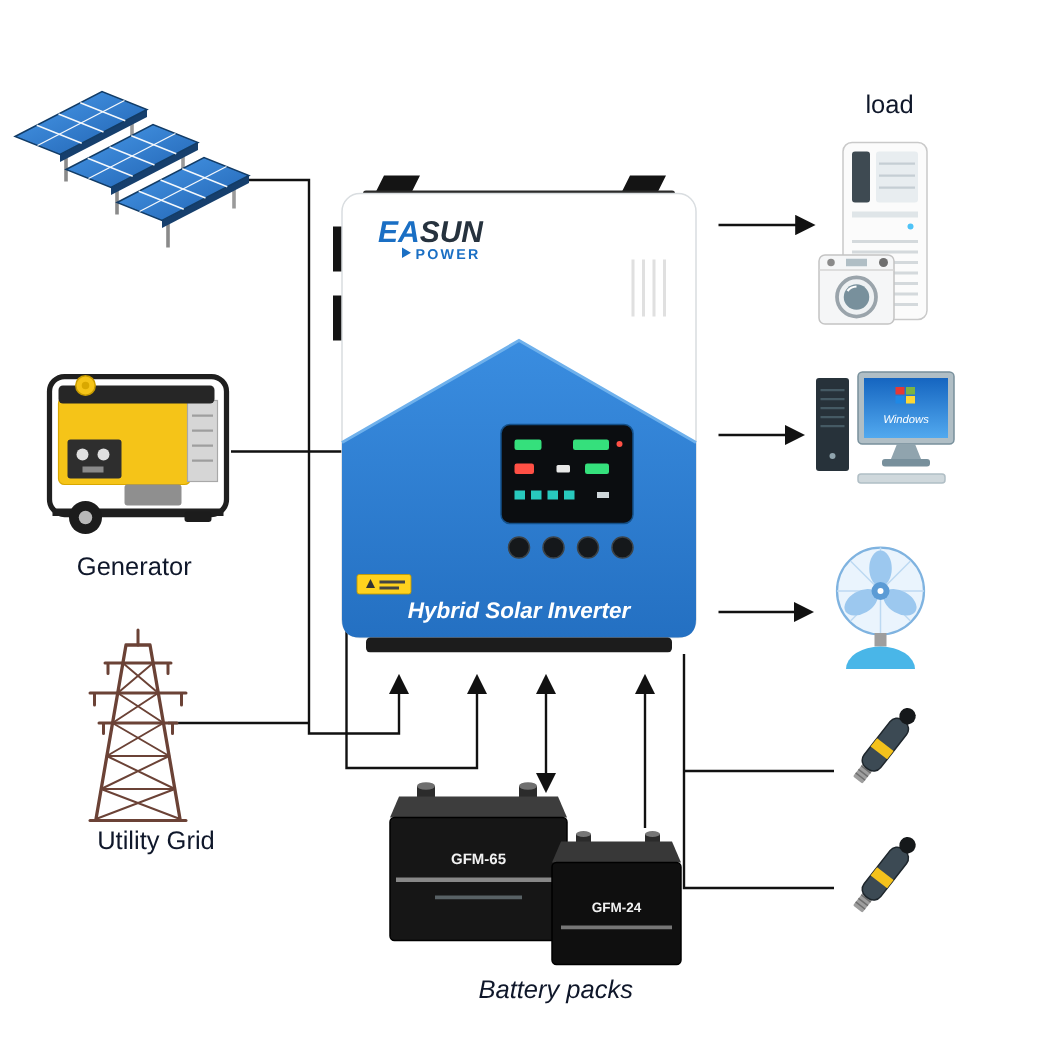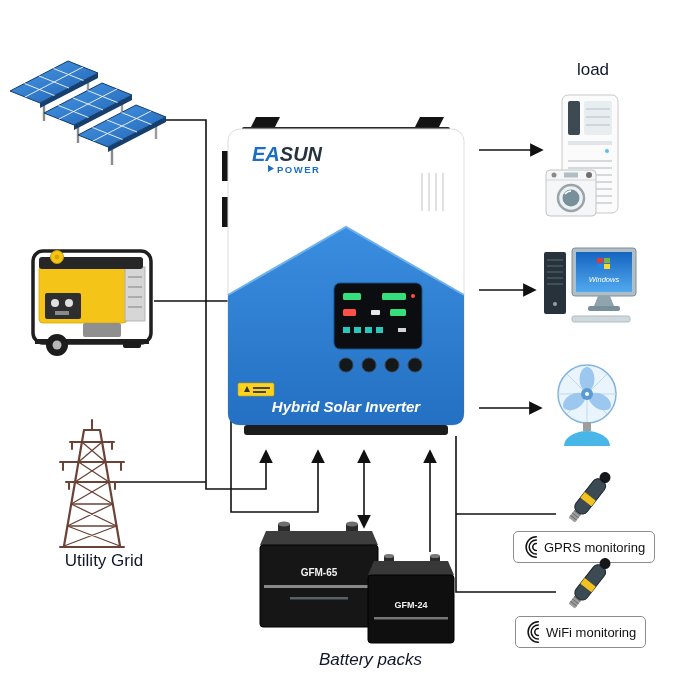--- a/index.html
+++ b/index.html
@@ -78,20 +78,21 @@
       <circle cx="30" cy="68" r="4" fill="#e0e0e0"></circle>
       <circle cx="44" cy="68" r="4" fill="#e0e0e0"></circle>
       <rect x="30" y="76" width="14" height="4" fill="#8a8a8a"></rect>
       <rect x="58" y="88" width="38" height="14" rx="2" fill="#8f8f8f"></rect>
       <rect x="10" y="104" width="114" height="5" fill="#1f1f1f"></rect>
       <circle cx="32" cy="110" r="11" fill="#1c1c1c"></circle>
       <circle cx="32" cy="110" r="4.5" fill="#b8b8b8"></circle>
       <rect x="98" y="106" width="18" height="7" rx="2" fill="#1c1c1c"></rect>
     </svg>
   </div>
+  <div class="lbl" style="left:32px;top:368px;width:115px;">Generator</div>
 
   <div class="comp" style="left:50px;top:418px;">
     <svg width="84" height="132" viewBox="0 0 84 132">
       <g stroke="#6b4236" fill="none" stroke-linecap="round">
         <path d="M42,2 L42,12" stroke-width="2"></path>
         <path d="M34,12 L14,128 M50,12 L70,128 M34,12 L50,12" stroke-width="2.2"></path>
         <path d="M20,24 L64,24 M22,24 l0,7 M62,24 l0,7" stroke-width="2"></path>
         <path d="M10,44 L74,44 M13,44 l0,8 M71,44 l0,8" stroke-width="2"></path>
         <path d="M16,64 L68,64 M19,64 l0,7 M65,64 l0,7" stroke-width="2"></path>
         <path d="M31.9,24 L55.5,44 M52.1,24 L28.5,44
@@ -239,51 +240,31 @@
     <svg width="54" height="70" viewBox="0 0 54 70">
       <g transform="translate(27,36) rotate(38)">
         <rect x="-4" y="16" width="8" height="12" rx="1" fill="#9e9e9e"></rect>
         <path d="M-4,19 h8 M-4,22 h8 M-4,25 h8" stroke="#6f6f6f" stroke-width="1"></path>
         <rect x="-7" y="-22" width="14" height="40" rx="6" fill="#3c4a54" stroke="#1e262c"></rect>
         <rect x="-7" y="-2" width="14" height="7" fill="#f4c21c"></rect>
         <circle cx="0" cy="-26" r="5.5" fill="#15181a"></circle>
       </g>
     </svg>
   </div>
-  <div class="tag" style="left:513px;top:531px;">
-    <svg width="16" height="24" viewBox="0 0 18 24">
-      <g stroke="#111" stroke-width="1.7" fill="none" stroke-linecap="round">
-        <path d="M15,8 A4,4 0 0 0 15,16"></path>
-        <path d="M15,4 A8,8 0 0 0 15,20"></path>
-        <path d="M15,0.5 A11.5,11.5 0 0 0 15,23.5"></path>
-      </g>
-    </svg>
-    <span>GPRS monitoring</span>
-  </div>
 
   <div class="comp" style="left:562px;top:548px;">
     <svg width="54" height="70" viewBox="0 0 54 70">
       <g transform="translate(27,36) rotate(38)">
         <rect x="-4" y="16" width="8" height="12" rx="1" fill="#9e9e9e"></rect>
         <path d="M-4,19 h8 M-4,22 h8 M-4,25 h8" stroke="#6f6f6f" stroke-width="1"></path>
         <rect x="-7" y="-22" width="14" height="40" rx="6" fill="#3c4a54" stroke="#1e262c"></rect>
         <rect x="-7" y="-2" width="14" height="7" fill="#f4c21c"></rect>
         <circle cx="0" cy="-26" r="5.5" fill="#15181a"></circle>
       </g>
     </svg>
-  </div>
-  <div class="tag" style="left:515px;top:616px;">
-    <svg width="16" height="24" viewBox="0 0 18 24">
-      <g stroke="#111" stroke-width="1.7" fill="none" stroke-linecap="round">
-        <path d="M15,8 A4,4 0 0 0 15,16"></path>
-        <path d="M15,4 A8,8 0 0 0 15,20"></path>
-        <path d="M15,0.5 A11.5,11.5 0 0 0 15,23.5"></path>
-      </g>
-    </svg>
-    <span>WiFi monitoring</span>
   </div>
 
   <div class="comp" style="left:250px;top:515px;">
     <svg width="210" height="135" viewBox="0 0 210 135">
       <g>
         <rect x="28" y="9" width="12" height="10" fill="#2b2b2b"></rect>
         <ellipse cx="34" cy="9" rx="6" ry="2.5" fill="#6f6f6f"></ellipse>
         <rect x="96" y="9" width="12" height="10" fill="#2b2b2b"></rect>
         <ellipse cx="102" cy="9" rx="6" ry="2.5" fill="#6f6f6f"></ellipse>
         <polygon points="10,30 128,30 122,16 16,16" fill="#3d3d3d"></polygon>

